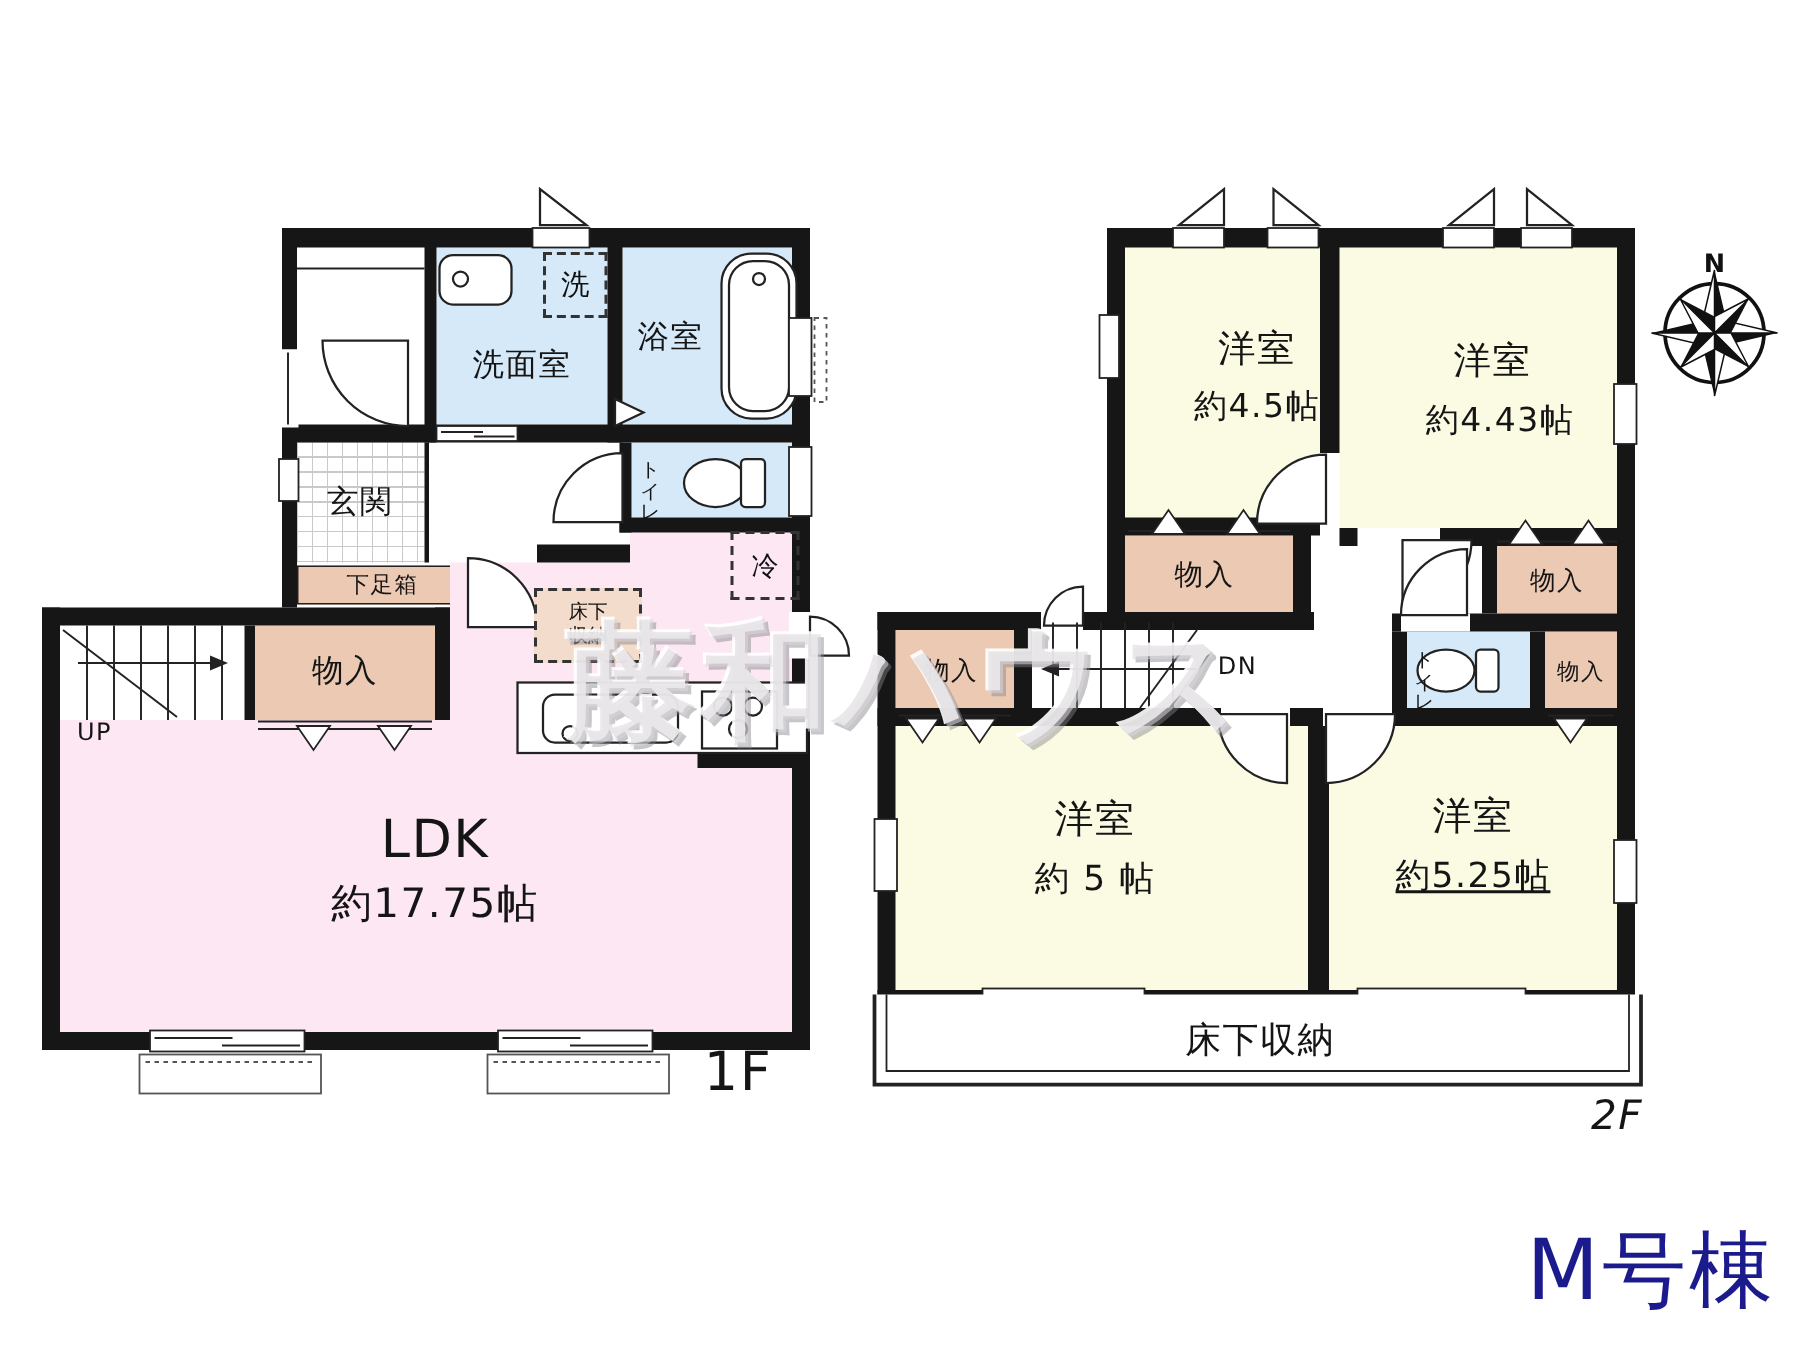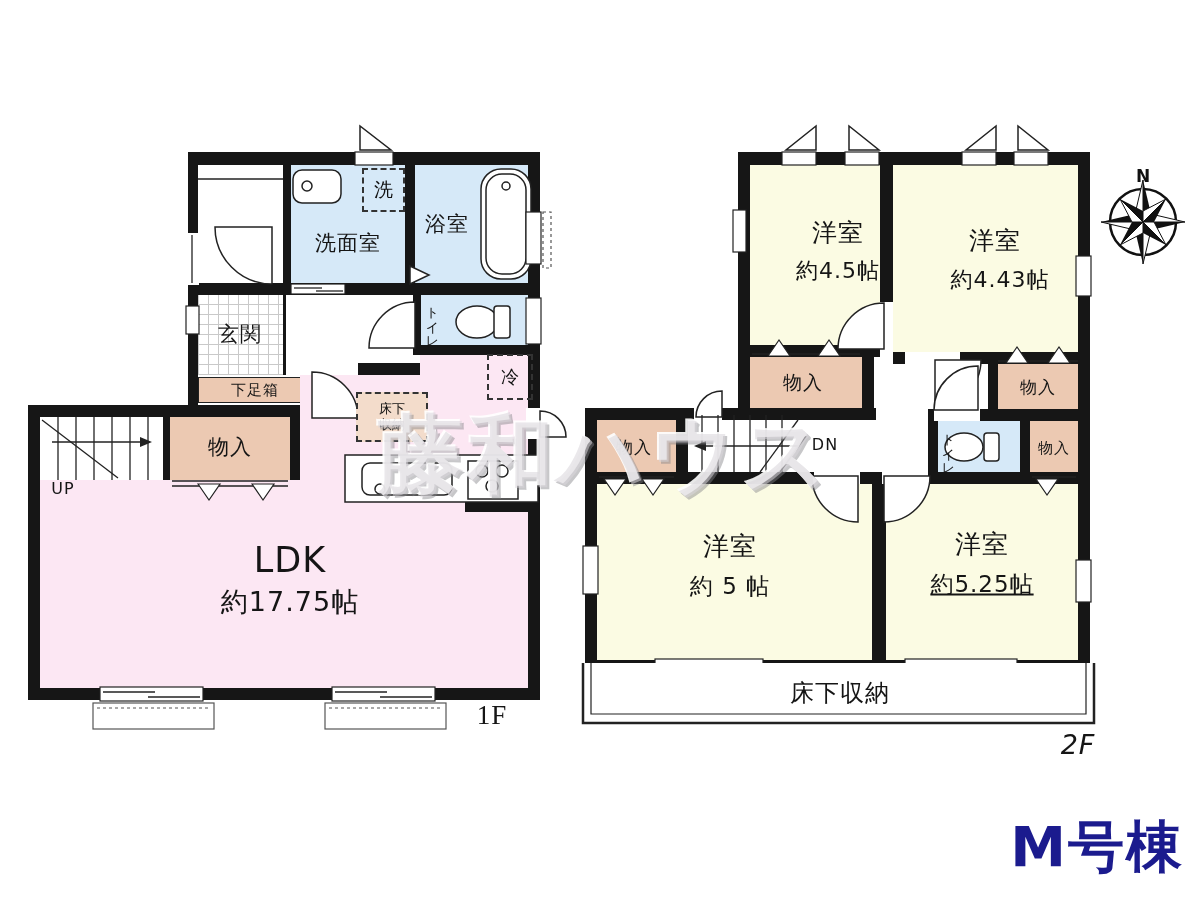--- a/index.html
+++ b/index.html
@@ -20,21 +20,21 @@
   .door{fill:#fff;stroke:#222;stroke-width:1.5;}
   .fx{fill:#fff;stroke:#222;stroke-width:1.5;}
   .win{fill:#fff;stroke:#222;stroke-width:1.2;}
   .fold{fill:#fff;stroke:#222;stroke-width:1.2;}
   .sline{stroke:#222;stroke-width:1.3;}
   .dashline{stroke:#555;stroke-width:1.2;stroke-dasharray:3 3;fill:none;}
   #watermark{position:absolute;z-index:5;left:378px;top:398px;font-size:86px;font-weight:bold;
     letter-spacing:4px;color:rgba(216,214,218,0.55);
     text-shadow:-2px -2px 0 rgba(255,255,255,0.9),2px 2px 0 rgba(130,130,135,0.45);}
   #building-label{position:absolute;z-index:6;right:16px;bottom:14px;font-size:56px;
-    font-weight:bold;color:#1b1b8e;letter-spacing:2px;}
+    font-weight:normal;color:#1b1b8e;letter-spacing:2px;}
   #compass-n{position:absolute;z-index:4;left:1143px;top:176px;transform:translate(-50%,-50%);
     font-size:17px;font-weight:bold;}
 </style>
 </head>
 <body>
 
 <div id="canvas">
 
   <div class="fill" style="left:291px;top:165px;width:114px;height:118px;background:#d6e9f8;"></div>
   <div class="fill" style="left:415px;top:165px;width:113px;height:118px;background:#d6e9f8;"></div>
@@ -254,21 +254,21 @@
 
   <div class="lbl" style="left:348px;top:243px;font-size:21px;">洗面室</div>
   <div class="lbl" style="left:447px;top:224px;font-size:21px;">浴室</div>
   <div class="lbl" style="left:240px;top:334px;font-size:21px;">玄関</div>
   <div class="lbl vlbl" style="left:432px;top:320px;font-size:13px;">トイレ</div>
   <div class="lbl" style="left:255px;top:390px;font-size:15px;font-family:Liberation Serif, serif;">下足箱</div>
   <div class="lbl" style="left:230px;top:447px;font-size:21px;">物入</div>
   <div class="lbl" style="left:290px;top:560px;font-size:35px;">LDK</div>
   <div class="lbl" style="left:290px;top:602px;font-size:27px;">約17.75帖</div>
   <div class="lbl" style="left:63px;top:488px;font-size:16px;">UP</div>
-  <div class="lbl" style="left:492px;top:715px;font-size:27px;font-family:Liberation Serif, serif;">1F</div>
+  <div class="lbl" style="left:492px;top:715px;font-size:36px;">1F</div>
 
   <div class="lbl" style="left:838px;top:232px;font-size:25px;">洋室</div>
   <div class="lbl" style="left:838px;top:271px;font-size:22px;">約4.5帖</div>
   <div class="lbl" style="left:995px;top:240px;font-size:25px;">洋室</div>
   <div class="lbl" style="left:1000px;top:280px;font-size:22px;">約4.43帖</div>
   <div class="lbl" style="left:730px;top:546px;font-size:26px;">洋室</div>
   <div class="lbl" style="left:730px;top:586px;font-size:23px;">約 5 帖</div>
   <div class="lbl" style="left:982px;top:544px;font-size:26px;">洋室</div>
   <div class="lbl" style="left:982px;top:584px;font-size:23px;text-decoration:underline;">約5.25帖</div>
   <div class="lbl" style="left:803px;top:383px;font-size:19px;">物入</div>

